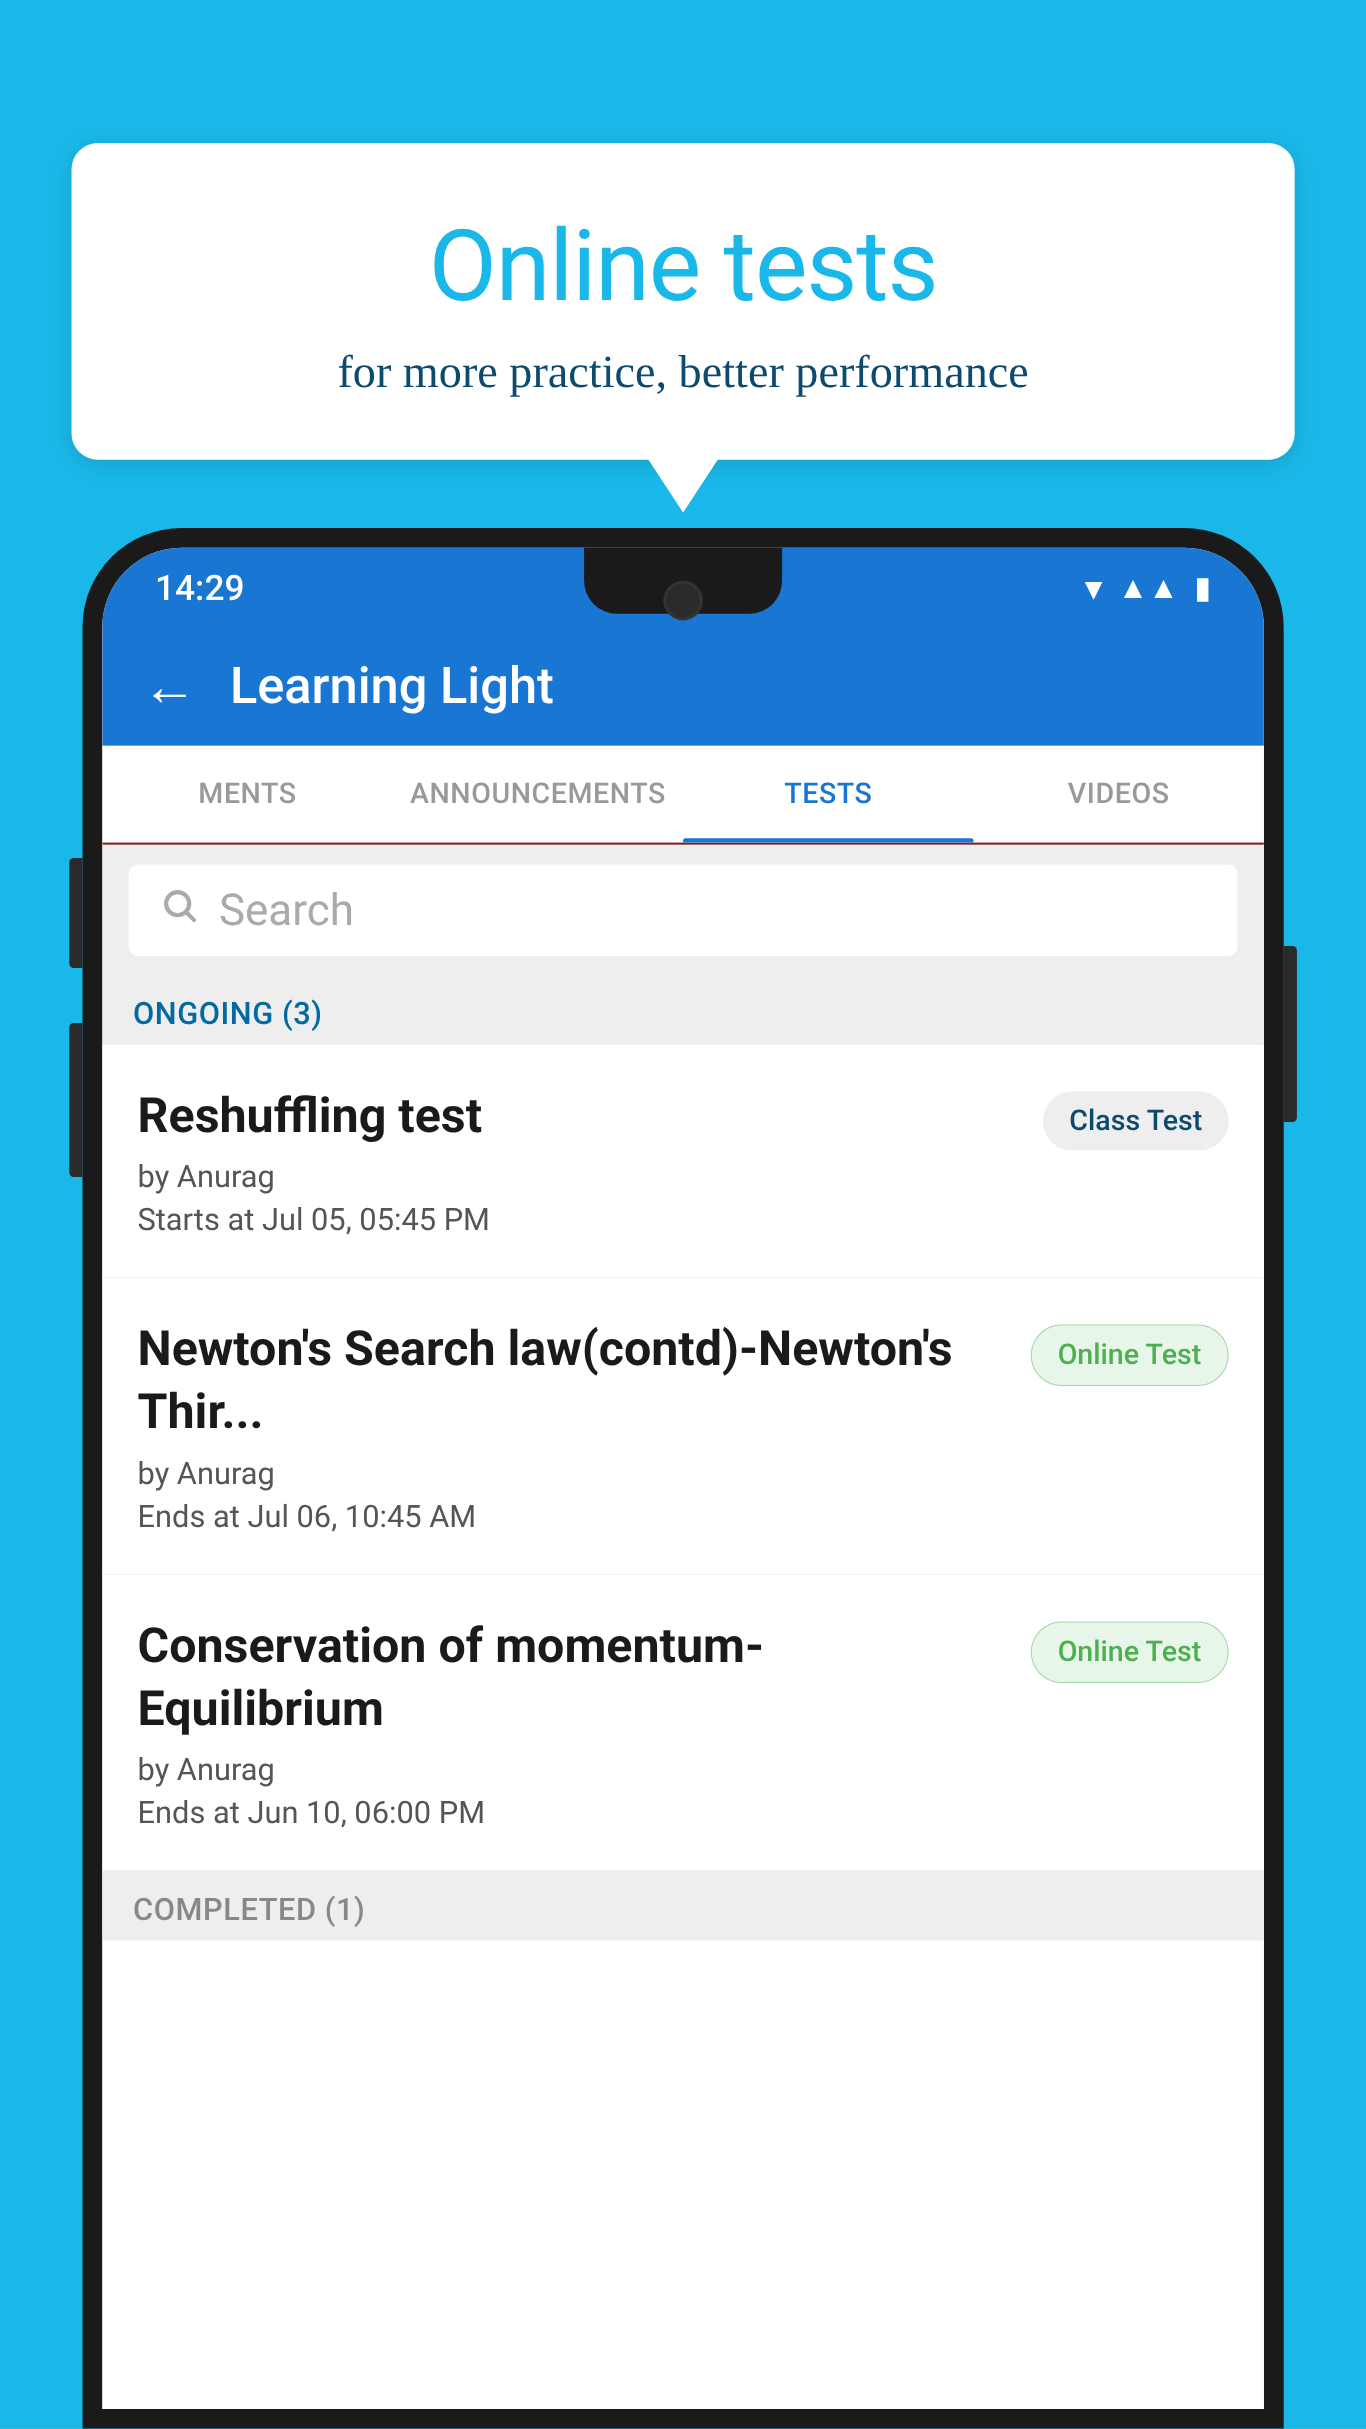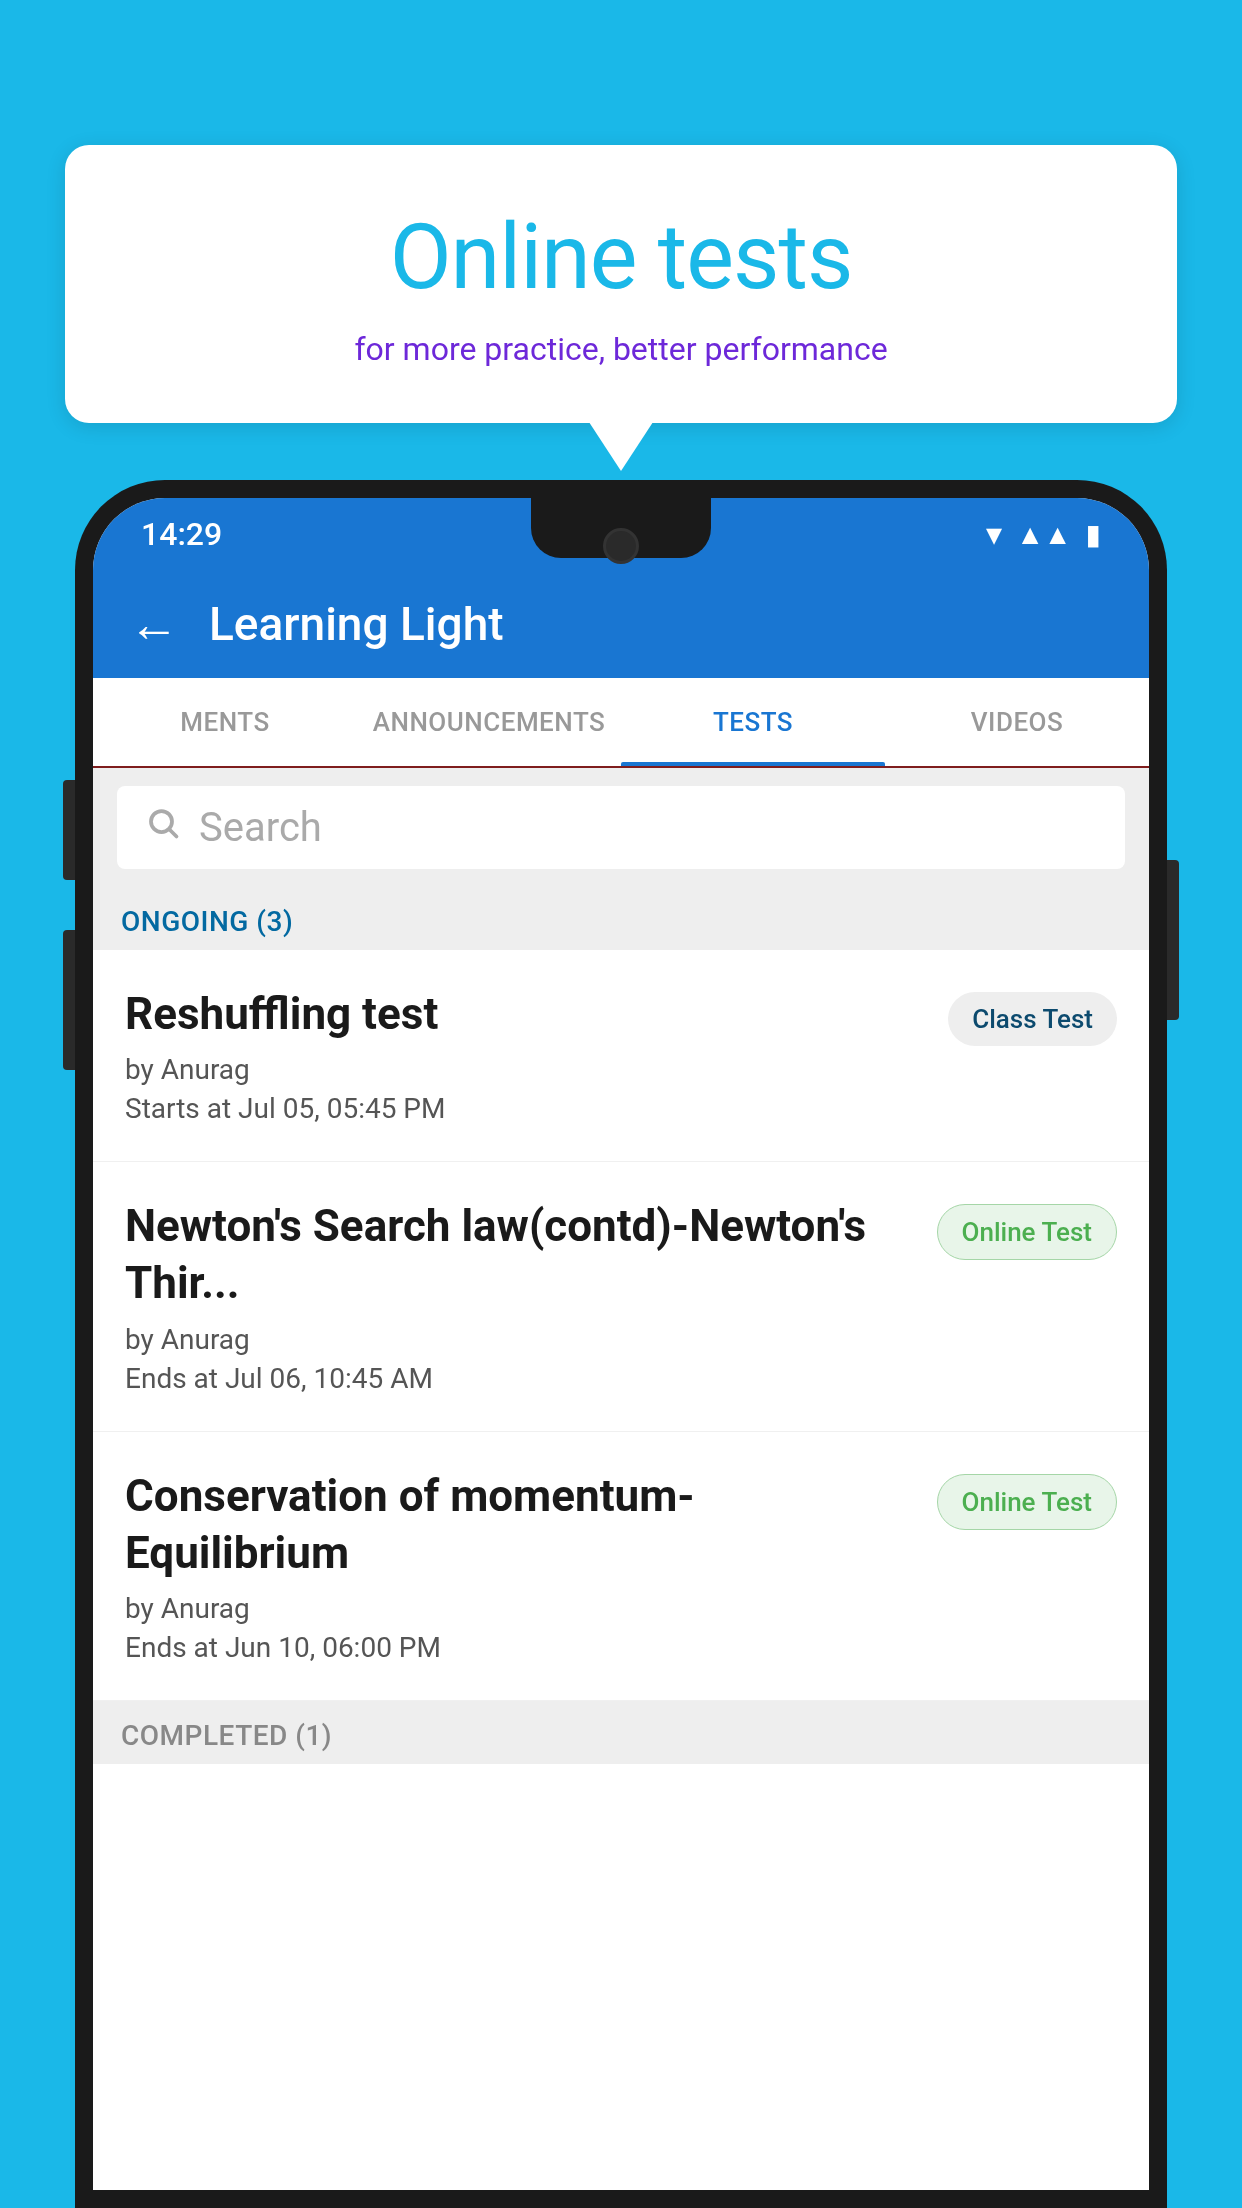--- a/index.html
+++ b/index.html
@@ -10,21 +10,21 @@
       height: 2208px;
       background-color: #1ab8e8;
       font-family: 'Roboto', Arial, sans-serif;
       overflow: hidden;
       position: relative;
     }
 
     
     .speech-bubble-container {
       position: absolute;
-      top: 145px;
+      top: 130px;
       left: 65px;
       right: 65px;
       z-index: 2;
     }
 
     .speech-bubble {
       background: #ffffff;
       border-radius: 24px;
       padding: 60px 70px 55px;
       text-align: center;
@@ -47,23 +47,24 @@
 
     .speech-bubble-title {
       font-size: 90px;
       color: #1ab8e8;
       font-weight: 400;
       margin-bottom: 20px;
       letter-spacing: -1px;
     }
 
     .speech-bubble-subtitle {
-      font-size: 32px;
-      color: #6d28d9;
+      font-size: 42px;
+      color: #0c4a6e;
       font-weight: 400;
+      font-family: Liberation Serif, serif;
     }
 
     
     .phone-container {
       position: absolute;
       top: 480px;
       left: 75px;
       right: 75px;
       bottom: 0;
       z-index: 3;

